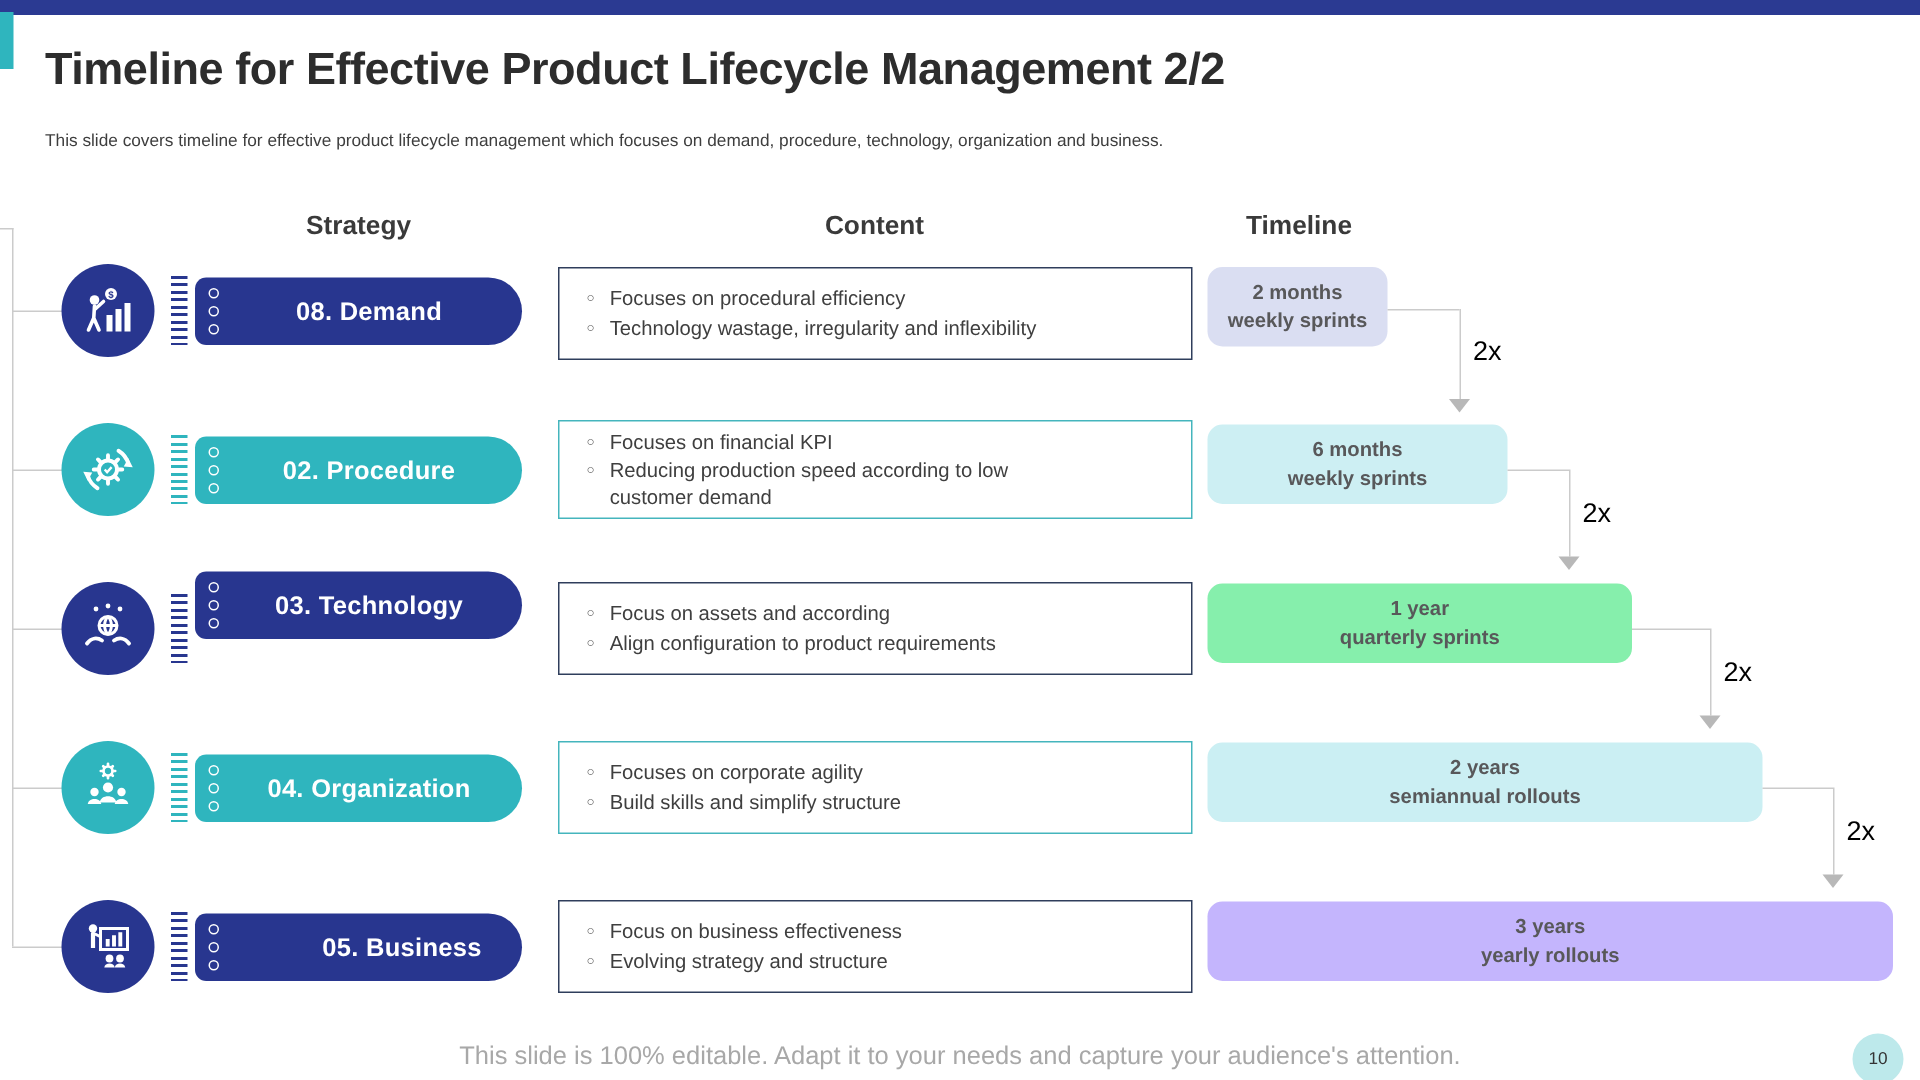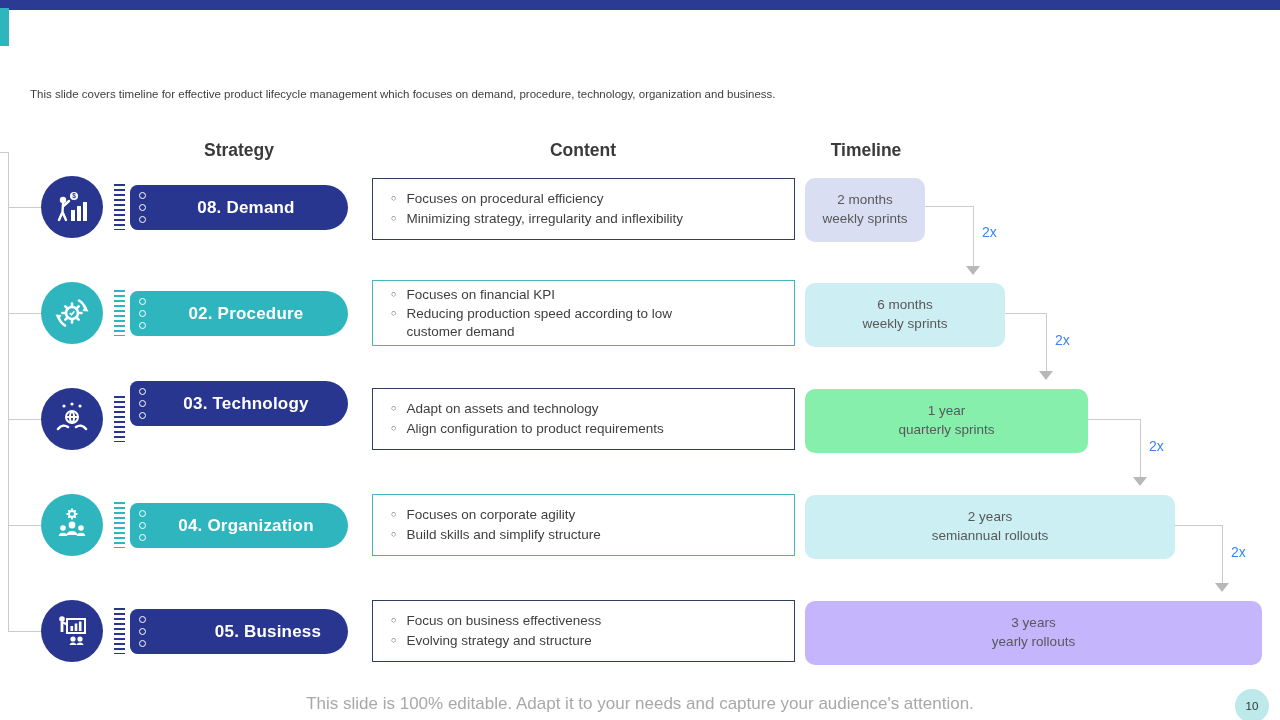--- a/index.html
+++ b/index.html
@@ -51,45 +51,46 @@
     position:absolute; left:372px; width:423px; background:#fff;
     display:flex; flex-direction:column; justify-content:center; gap:2px;
     padding:4px 12px 4px 18px;
   }
   .content-box.navy-bd { border:1px solid #2F3E5C; }
   .content-box.teal-bd { border:1px solid #44B5BD; }
   .bullet { display:flex; align-items:flex-start; font-size:13.5px; color:#3F3F3F; line-height:1.3; }
   .bullet .mk { font-size:9px; color:#5A5A5A; margin:3px 10px 0 0; flex:0 0 auto; }
 
   .time-box {
-    position:absolute; left:805px; height:64px; border-radius:10px;
+    position:absolute; left:805px; height:53px; border-radius:10px;
     display:flex; flex-direction:column; align-items:center; justify-content:center;
-    font-size:13.5px; color:#58585A; line-height:1.4; text-align:center;
+    font-size:13.5px; color:#58585A; line-height:1.4; text-align:center;font-weight:bold;
   }
   .arrowhead {
     position:absolute; width:0; height:0;
     border-left:7px solid transparent; border-right:7px solid transparent;
     border-top:9px solid #B8B8B8;
   }
-  .mult { position:absolute; font-size:14px; color:#3b82f6; }
+  .mult { position:absolute; font-size:18px; color:#000000; }
 
   .footer { position:absolute; left:0; top:694px; width:1280px; text-align:center; font-size:17px; color:#A8A8A8; }
   .page-badge {
     position:absolute; left:1235px; top:689px; width:34px; height:34px; border-radius:50%;
     background:#BDE9EB; display:flex; align-items:center; justify-content:center;
     font-size:11.5px; color:#333;
   }
   svg { display:block; }
 </style>
 </head>
 <body>
 
 <div class="slide">
   <div class="topbar"></div>
   <div class="accent"></div>
+  <h1 class="title">Timeline for Effective Product Lifecycle Management 2/2</h1>
   <p class="subtitle">This slide covers timeline for effective  product lifecycle management which focuses on demand, procedure, technology, organization and business.</p>
 
   <div class="colhead strategy">Strategy</div>
   <div class="colhead timeline">Timeline</div>
   <div class="colhead content">Content</div>
 
   <div class="hline" style="left:0;top:152px;width:9px;height:1px;"></div>
   <div class="vline" style="left:8px;top:152px;width:1px;height:479px;"></div>
   <div class="hline" style="left:8px;top:207px;width:36px;height:1px;"></div>
   <div class="hline" style="left:8px;top:313px;width:36px;height:1px;"></div>
@@ -126,21 +127,21 @@
       </span>
     <span class="lbl">08. Demand</span>
   </div>
   <div class="content-box navy-bd" style="top:178px;height:62px;">
     <div class="bullet">
         <span class="mk">○</span>
         <span>Focuses on procedural efficiency</span>
       </div>
     <div class="bullet">
         <span class="mk">○</span>
-        <span>Minimizing strategy, irregularity and inflexibility</span>
+        <span>Technology wastage, irregularity and inflexibility</span>
       </div>
   </div>
   <div class="time-box" style="top:178px;width:120px;background:#DADEF2;">
     <div>2 months</div>
     <div>weekly sprints</div>
   </div>
 
   <div class="icon-circle teal-bg" style="top:282px;">
     <svg width="40" height="40" viewBox="0 0 40 40">
       <g stroke="#fff" stroke-width="2.6" fill="none" stroke-linecap="round">
@@ -200,21 +201,21 @@
     <span class="dots">
         <i></i>
         <i></i>
         <i></i>
       </span>
     <span class="lbl">03. Technology</span>
   </div>
   <div class="content-box navy-bd" style="top:388px;height:62px;">
     <div class="bullet">
         <span class="mk">○</span>
-        <span>Adapt on assets and technology</span>
+        <span>Focus on assets and according</span>
       </div>
     <div class="bullet">
         <span class="mk">○</span>
         <span>Align configuration to product requirements</span>
       </div>
   </div>
   <div class="time-box" style="top:389px;width:283px;background:#86efac;">
     <div>1 year</div>
     <div>quarterly sprints</div>
   </div>

